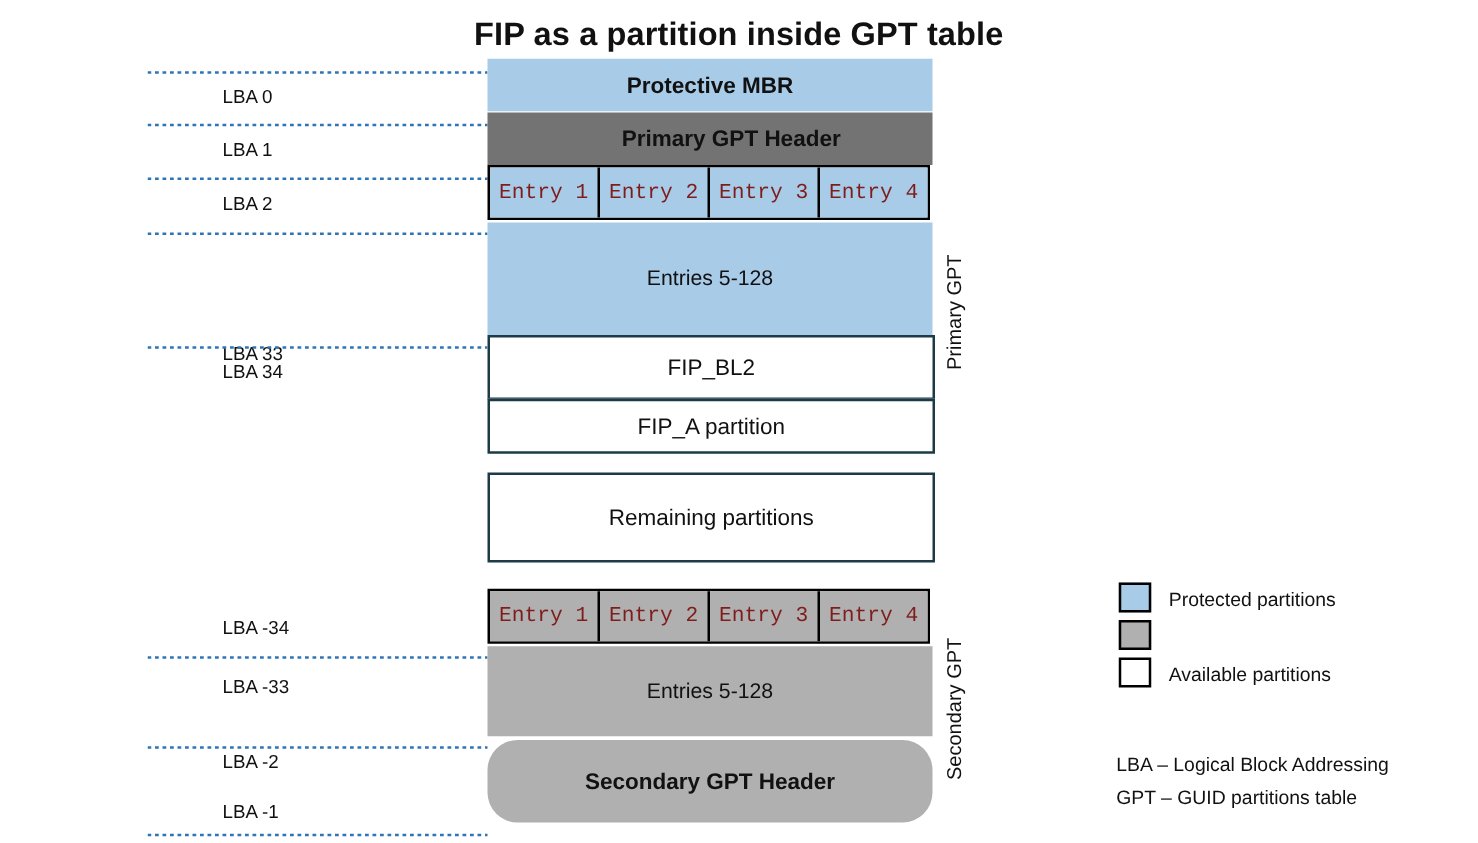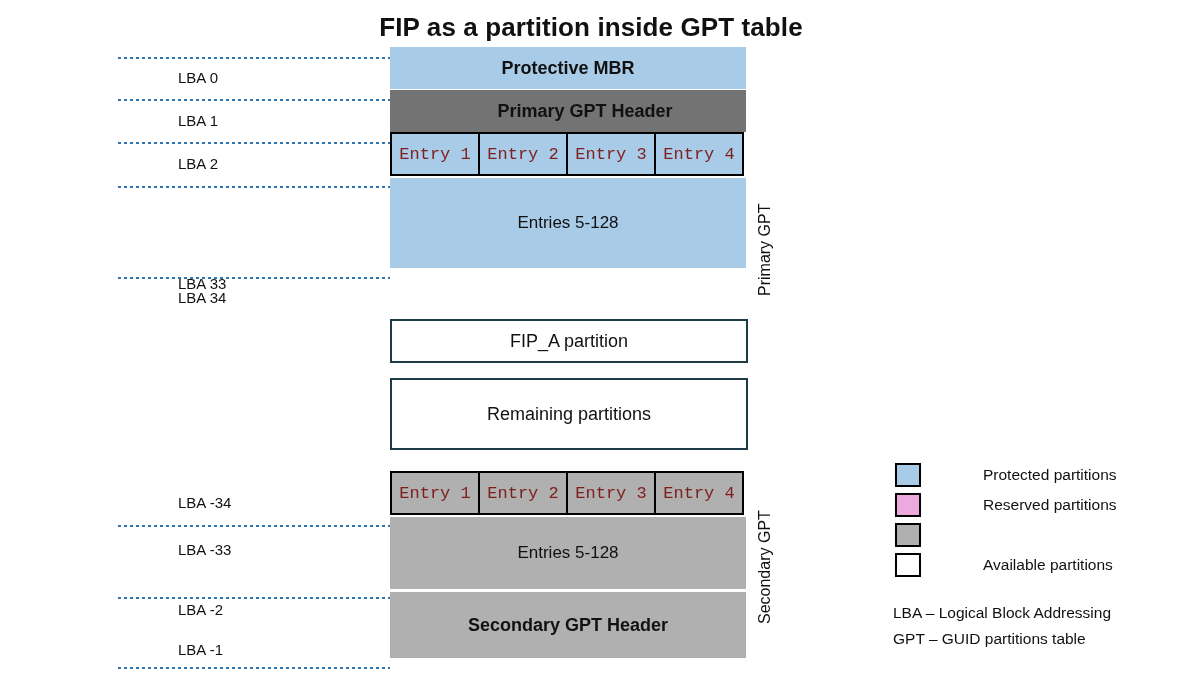--- a/index.html
+++ b/index.html
@@ -132,23 +132,22 @@
 
   
   #legend {
     position: absolute;
     left: 895px;
     top: 460px;
     width: 270px;
   }
   .legend-row {
     display: flex;
-    align-items: center;
+    align-items: flex-end;
     height: 30px;
-    gap: 48px;
   }
   .legend-swatch {
     width: 26px;
     height: 24px;
     border: 2px solid #000000;
     box-sizing: border-box;
     flex: 0 0 auto;
   }
   .legend-text {
     margin-left: 14px;
@@ -195,52 +194,49 @@
     <div class="leader" style="top: 525px;"></div>
     <div class="leader" style="top: 597px;"></div>
     <div class="leader" style="top: 667px;"></div>
   </div>
 
 <div id="diagram-column">
     <div class="band blue bold" style="top: 0px; height: 42px;">Protective MBR</div>
     <div class="band pink bold" style="top: 43px; height: 42px;">Primary GPT Header</div>
     <div class="band blue" style="top: 131px; height: 90px;">Entries 5-128</div>
     <div class="band gray" style="top: 470px; height: 72px;">Entries 5-128</div>
-    <div class="band gray bold" style="top: 545px; height: 66px;">Secondary GPT Header</div>
+    <div class="band gray bold" style="top: 545px; height: 66px; border-radius: 24px;">Secondary GPT Header</div>
     <div class="entry-strip blue-strip" style="top: 85px;">
       <div class="entry-cell">Entry 1</div>
       <div class="entry-cell">Entry 2</div>
       <div class="entry-cell">Entry 3</div>
       <div class="entry-cell">Entry 4</div>
     </div>
     <div class="entry-strip gray-strip" style="top: 424px;">
       <div class="entry-cell">Entry 1</div>
       <div class="entry-cell">Entry 2</div>
       <div class="entry-cell">Entry 3</div>
       <div class="entry-cell">Entry 4</div>
     </div>
+    <div class="part-box" style="top: 221px; height: 52px;">FIP_BL2</div>
     <div class="part-box" style="top: 272px; height: 44px;">FIP_A partition</div>
     <div class="part-box" style="top: 331px; height: 72px;">Remaining partitions</div>
   </div>
 
 <div id="side-labels">
     <div class="side-label" style="left: 756px; top: 140px; height: 220px;">Primary GPT</div>
     <div class="side-label" style="left: 756px; top: 470px; height: 195px;">Secondary GPT</div>
   </div>
 
 <div id="legend">
     <div class="legend-row">
       <div class="legend-swatch" style="background: rgb(168, 203, 232);"></div>
       <div class="legend-text">Protected partitions</div>
     </div>
     <div class="legend-row">
-      <div class="legend-swatch" style="background: rgb(237, 169, 221);"></div>
-      <div class="legend-text">Reserved partitions</div>
-    </div>
-    <div class="legend-row">
       <div class="legend-swatch" style="background: rgb(176, 176, 176);"></div>
     </div>
     <div class="legend-row">
       <div class="legend-swatch" style="background: rgb(255, 255, 255);"></div>
       <div class="legend-text">Available partitions</div>
     </div>
   </div>
 <div id="legend-notes">
     <div class="note-line">LBA – Logical Block Addressing</div>
     <div class="note-line">GPT – GUID partitions table</div>

